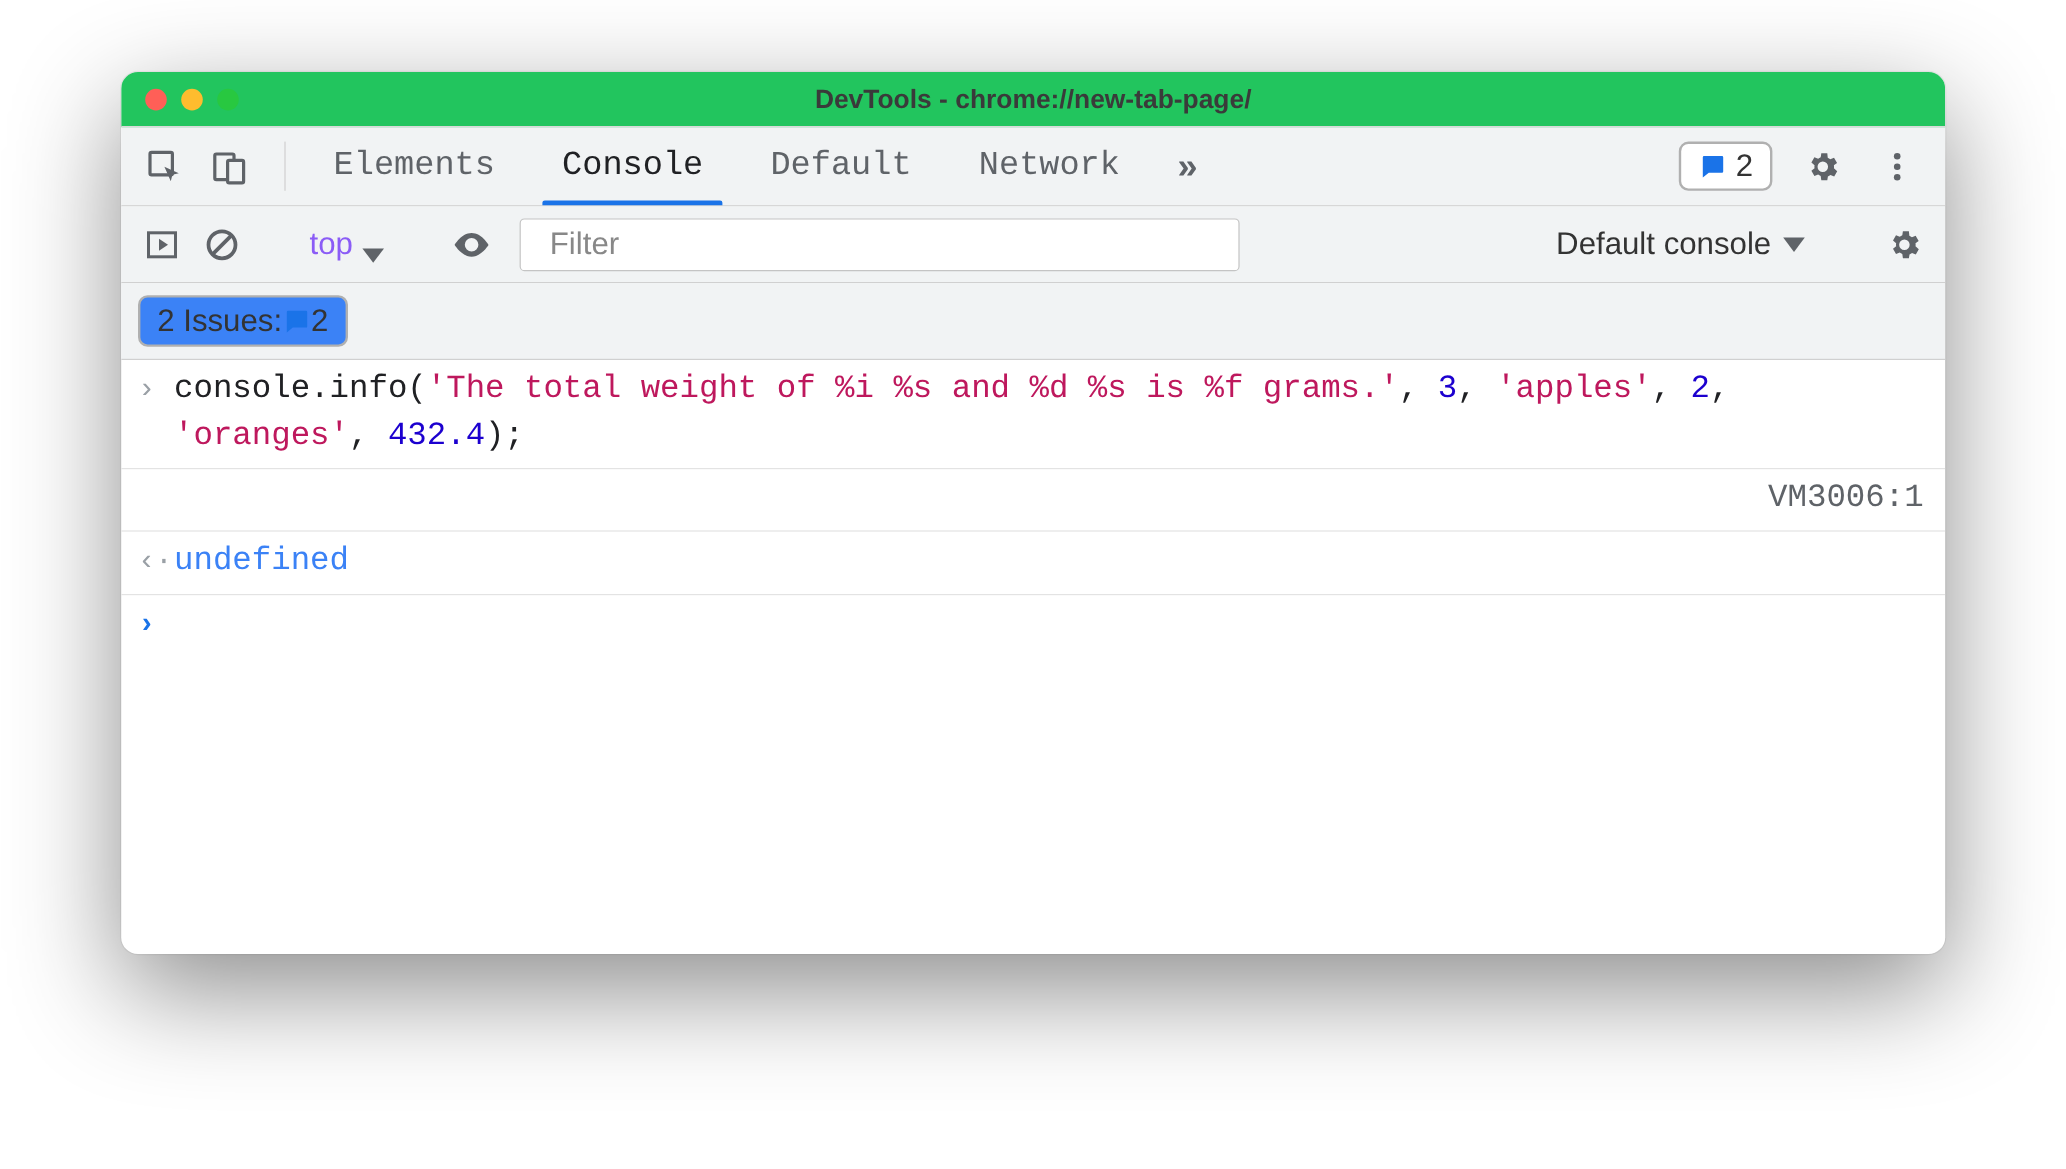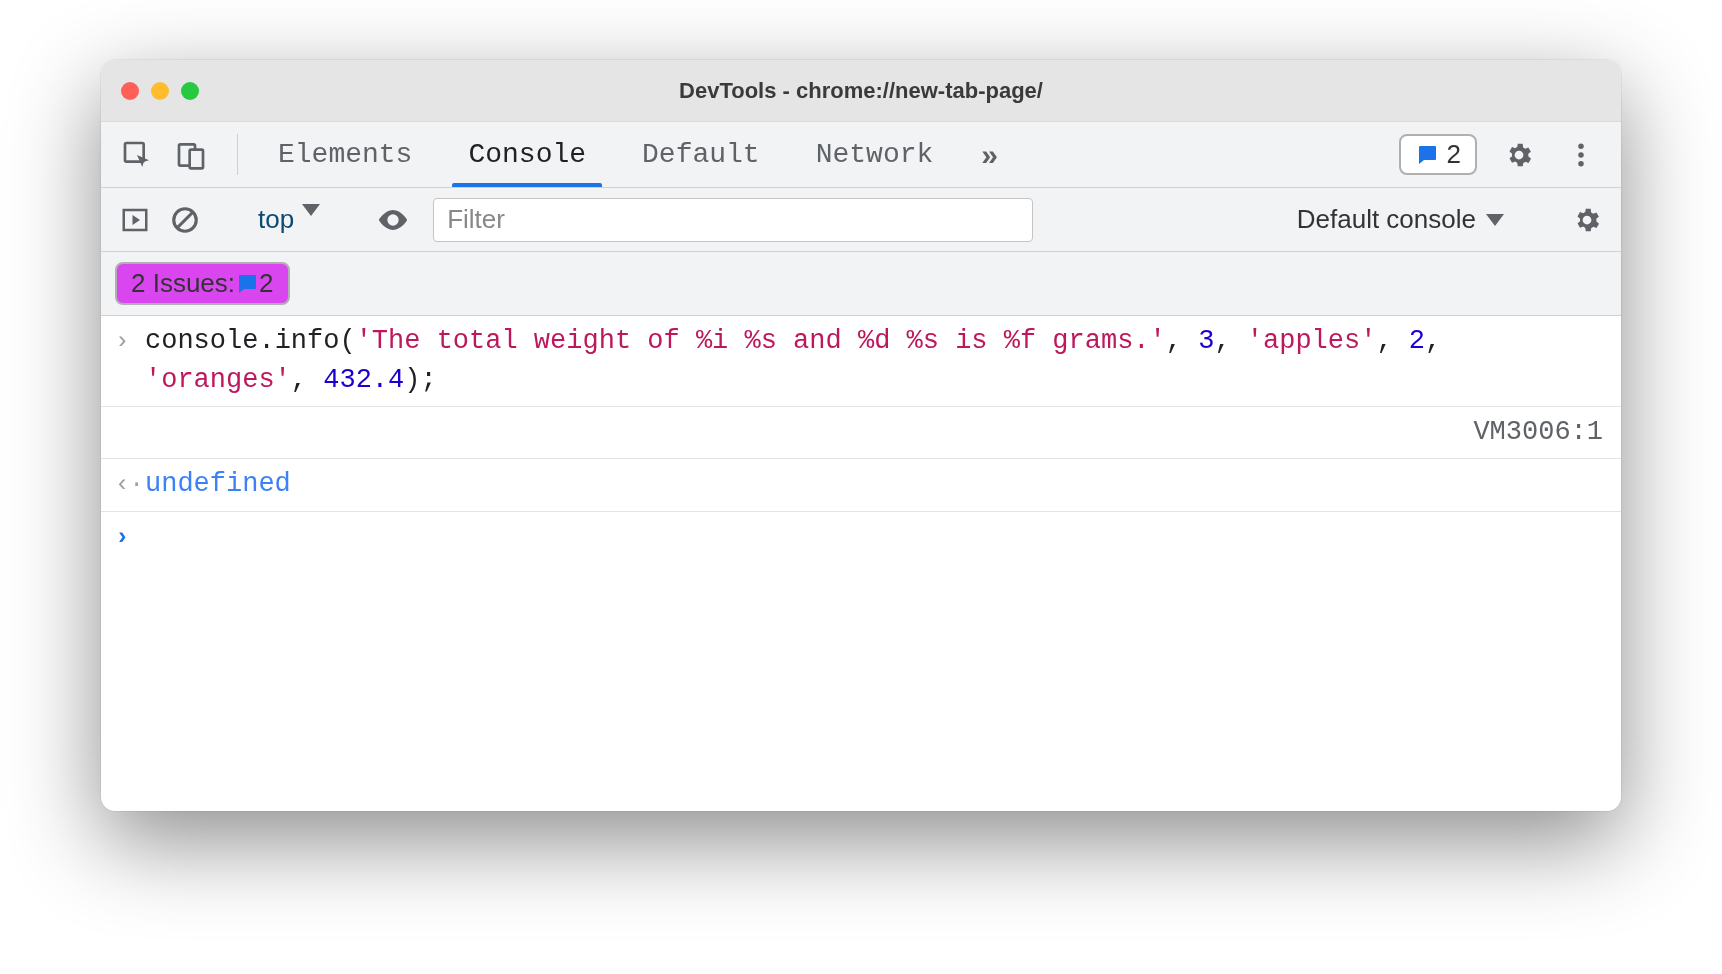--- a/index.html
+++ b/index.html
@@ -15,22 +15,22 @@
   }
   .window {
     width: 1520px;
     background: #fff;
     border-radius: 14px;
     box-shadow: 0 30px 90px rgba(0,0,0,0.45), 0 0 0 1px rgba(0,0,0,0.05);
     overflow: hidden;
   }
   
   .titlebar {
-    height: 62px;
-    background: #e5e5e5;
+    height: 46px;
+    background: #22c55e;
     border-bottom: 1px solid #d9d9d9;
     display: flex;
     align-items: center;
     position: relative;
   }
   .traffic-lights {
     display: flex;
     gap: 12px;
     padding-left: 20px;
   }
@@ -135,35 +135,35 @@
   .tb-btn {
     display: flex;
     align-items: center;
     justify-content: center;
     width: 40px; height: 40px;
     color: #5f6368;
     cursor: pointer;
   }
   .context-select {
     display: flex;
-    align-items: flex-start;
+    align-items: flex-end;
     gap: 8px;
-    color: #0c4a6e;
+    color: #8b5cf6;
     font-size: 26px;
     padding: 0 8px;
     cursor: pointer;
   }
   .filter-input {
     flex: 0 0 600px;
     height: 44px;
     border: 1px solid #c4c4c4;
     border-radius: 4px;
     background: #fff;
     font-size: 26px;
-    padding: 0 13px;
+    padding: 0 24px;
     color: #333;
     margin-left: 10px;
   }
   .filter-input::placeholder { color: #888; }
   .levels {
     margin-left: auto;
     display: flex;
     align-items: center;
     gap: 10px;
     color: #333;
@@ -182,21 +182,21 @@
   }
   .issues-chip {
     display: inline-flex;
     align-items: center;
     gap: 0;
     border: 2px solid #b0b0b0;
     border-radius: 8px;
     padding: 4px 14px;
     font-size: 26px;
     color: #333;
-    background: #d946ef;
+    background: #3b82f6;
     cursor: pointer;
   }
 
   
   .console {
     font-family: Menlo, Consolas, "Courier New", monospace;
     font-size: 27px;
   }
   .row {
     display: flex;

